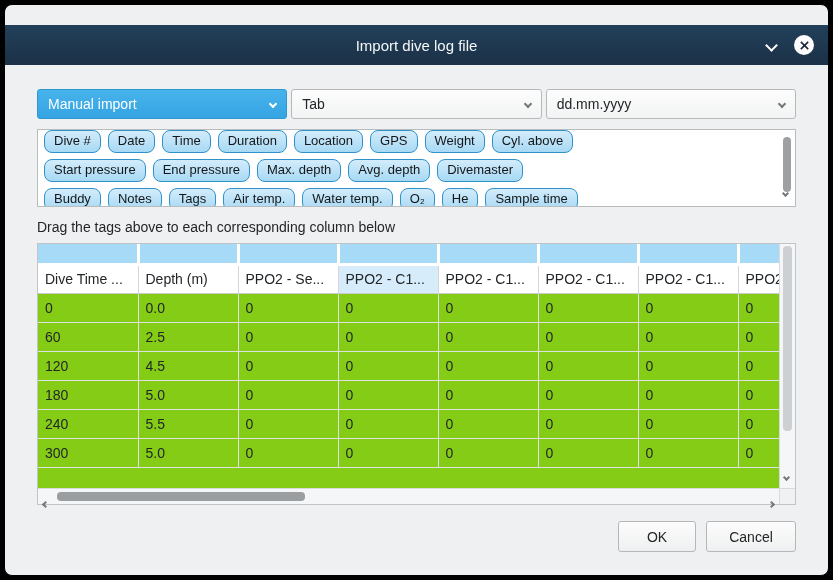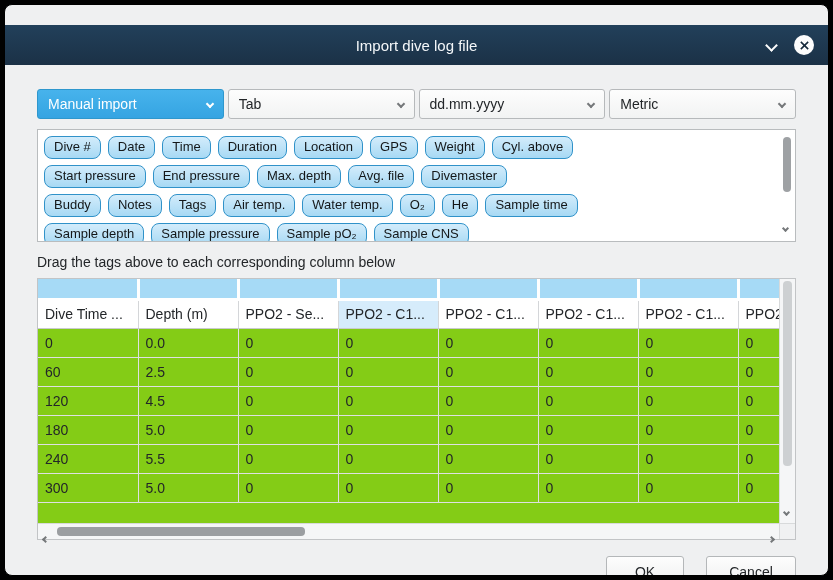--- a/index.html
+++ b/index.html
@@ -46,23 +46,23 @@
     background: linear-gradient(180deg,#fdfdfd,#f2f3f3); cursor: pointer; white-space: nowrap;
   }
   .combo .chev { width: 6px; height: 6px; margin-left: 8px; flex: none; }
   .combo.active {
     background: linear-gradient(180deg,#47b3ec,#35a4e2);
     border-color: #2e97cd; color: #fff;
   }
   .combo.active .chev { border-color: #fff; }
   
   .tag-area {
-    margin-top: 10px; height: 113px; background: #fff;
+    margin-top: 10px; height: 78px; background: #fff;
     border: 1px solid #b9bcbe; position: relative; overflow: hidden;
-    padding: 6px 22px 0 6px;
+    padding: 0 22px 0 6px;
   }
   .tag-row { display: flex; gap: 7px; margin-bottom: 6px; }
   .tag {
     display: inline-block; padding: 2px 9px 3px; font-size: 13px; line-height: 16px;
     border: 1px solid #3092c9; border-radius: 8px; color: #141719;
     background: linear-gradient(180deg,#d3ecfb,#a7d9f4); white-space: nowrap; cursor: grab;
   }
   .tag-scroll { position: absolute; top: 2px; bottom: 2px; right: 2px; width: 12px; }
   .tag-scroll .thumb {
     position: absolute; top: 5px; left: 2px; width: 8px; height: 55px;
@@ -100,21 +100,21 @@
   .v-scroll .arr { position: absolute; bottom: 4px; left: 4px; }
   .v-scroll .arr .chev { width: 5px; height: 5px; }
   .h-scroll { position: relative; background: #f5f6f7; border-top: 1px solid #d8dadb; }
   .h-scroll .thumb { position: absolute; left: 19px; top: 3px; height: 9px; width: 248px;
     background: #9b9ea1; border-radius: 4px; }
   .h-scroll .arr-l { position: absolute; left: 5px; top: 4px; }
   .h-scroll .arr-r { position: absolute; right: 5px; top: 4px; }
   .h-scroll .chev { width: 5px; height: 5px; }
   .corner { background: #f0f1f2; border-left: 1px solid #d8dadb; border-top: 1px solid #d8dadb; }
   
-  .button-row { display: flex; justify-content: flex-end; gap: 22px; margin-top: 16px; }
+  .button-row { display: flex; justify-content: flex-end; gap: 10px; margin-top: 16px; }
   .btn {
     min-width: 78px; height: 31px; padding: 0 18px; font-size: 14px; color: #232629;
     border: 1px solid #b4b7b9; border-radius: 3px;
     background: linear-gradient(180deg,#fdfdfd,#eeeff0);
     font-family: "Liberation Sans", "DejaVu Sans", sans-serif; cursor: pointer;
   }
   .btn.cancel { min-width: 90px; }
 </style>
 </head>
 <body>
@@ -139,45 +139,41 @@
       <div class="combo active">
         <span>Manual import</span>
         <span class="chev down"></span>
       </div>
       <div class="combo">
         <span>Tab</span>
         <span class="chev down"></span>
       </div>
       <div class="combo">
         <span>dd.mm.yyyy</span>
-        <span class="chev down"></span>
-      </div>
-      <div class="combo">
-        <span>Metric</span>
         <span class="chev down"></span>
       </div>
     </div>
 
     <div class="tag-area">
       <div>
           <div class="tag-row">
             <span class="tag">Dive #</span>
             <span class="tag">Date</span>
             <span class="tag">Time</span>
             <span class="tag">Duration</span>
             <span class="tag">Location</span>
             <span class="tag">GPS</span>
             <span class="tag">Weight</span>
             <span class="tag">Cyl. above</span>
           </div>
           <div class="tag-row">
             <span class="tag">Start pressure</span>
             <span class="tag">End pressure</span>
             <span class="tag">Max. depth</span>
-            <span class="tag">Avg. file</span>
+            <span class="tag">Avg. depth</span>
             <span class="tag">Divemaster</span>
           </div>
           <div class="tag-row">
             <span class="tag">Buddy</span>
             <span class="tag">Notes</span>
             <span class="tag">Tags</span>
             <span class="tag">Air temp.</span>
             <span class="tag">Water temp.</span>
             <span class="tag">O₂</span>
             <span class="tag">He</span>

